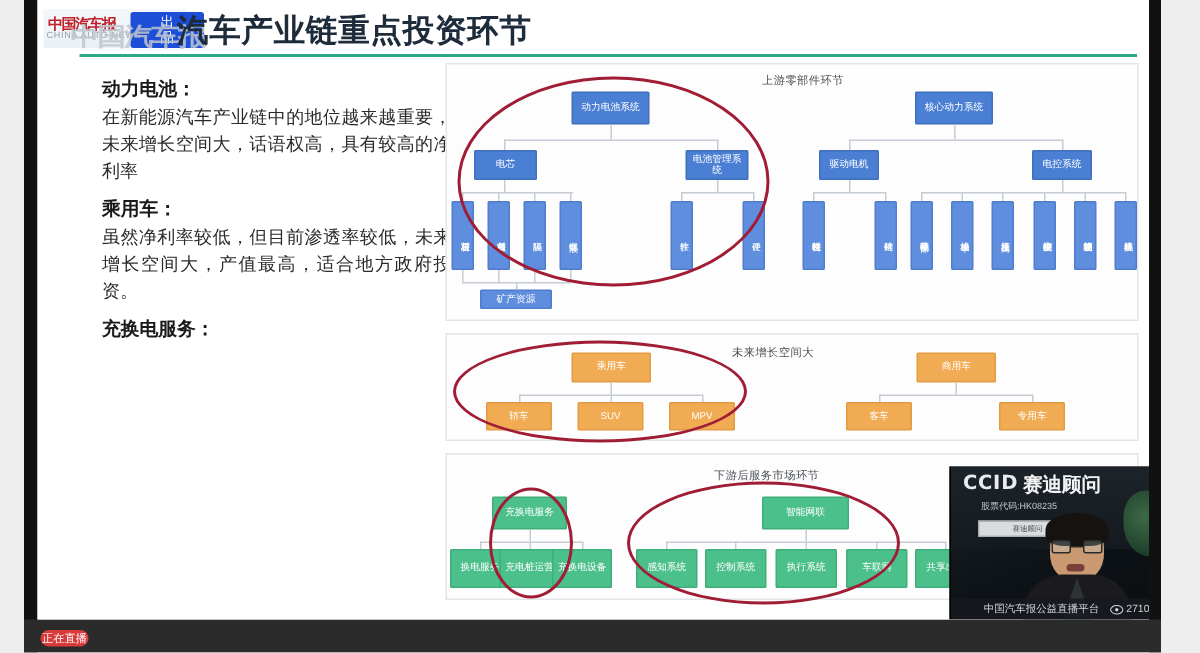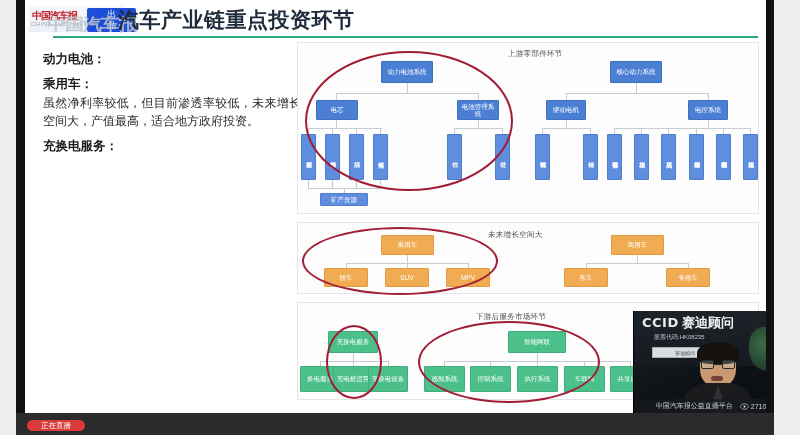--- a/index.html
+++ b/index.html
@@ -49,21 +49,21 @@
     position:absolute; left:93px; top:4px; font-size:21px; font-weight:bold;
     color:#1d2b3a; letter-spacing:0.5px; white-space:nowrap;
   }
   .hdr-rule {
     position:absolute; left:28px; top:36px; width:705px; height:2px;
     background:#2fa888;
   }
 
   
   .leftcol { position:absolute; left:18px; top:50px; width:258px; }
-  .blk { margin-bottom:7px; }
+  .blk { margin-bottom:7px;margin-left:25px; }
   .blk-h {
     font-size:12.5px; font-weight:bold; color:#1a1a1a; line-height:18px;
     margin-bottom:1px;
   }
   .blk-b {
     font-size:12px; color:#2a2a2a; line-height:18px; text-align:justify;
   }
 
   
   .panel {
@@ -147,21 +147,21 @@
     justify-content:center; gap:7px;
   }
   .v-bar-txt { font-size:7px; color:#cfd4d8; white-space:nowrap; }
   .v-eye { display:inline-flex; align-items:center; gap:2px; }
   .v-count { font-size:7px; color:#cfd4d8; }
 
   
   .live-badge {
     position:absolute; left:27px; top:420px; height:11px;
     background:#d93b3b; color:#fff; font-size:7.5px; line-height:11px;
-    padding:0 14px; border-radius:6px; white-space:nowrap;
+    padding:0 1px; border-radius:6px; white-space:nowrap;
   }
 </style>
 </head>
 <body>
 
 <div id="root">
 
   <div class="frame-left"></div>
   <div class="frame-right"></div>
   <div class="frame-bottom"></div>
@@ -176,20 +176,21 @@
         <div class="logo-sub">CHINA AUTO NEWS</div>
       </div>
       <div class="watermark">中国汽车报</div>
       <div class="hdr-title">汽车产业链重点投资环节</div>
     </div>
     <div class="hdr-rule"></div>
 
     <div class="leftcol">
       <div class="blk">
         <div class="blk-h">动力电池：</div>
+        <div class="blk-b">在新能源汽车产业链中的地位越来越重要，未来增长空间大，话语权高，具有较高的净利率</div>
       </div>
       <div class="blk">
         <div class="blk-h">乘用车：</div>
         <div class="blk-b">虽然净利率较低，但目前渗透率较低，未来增长空间大，产值最高，适合地方政府投资。</div>
       </div>
       <div class="blk">
         <div class="blk-h">充换电服务：</div>
       </div>
     </div>
 

